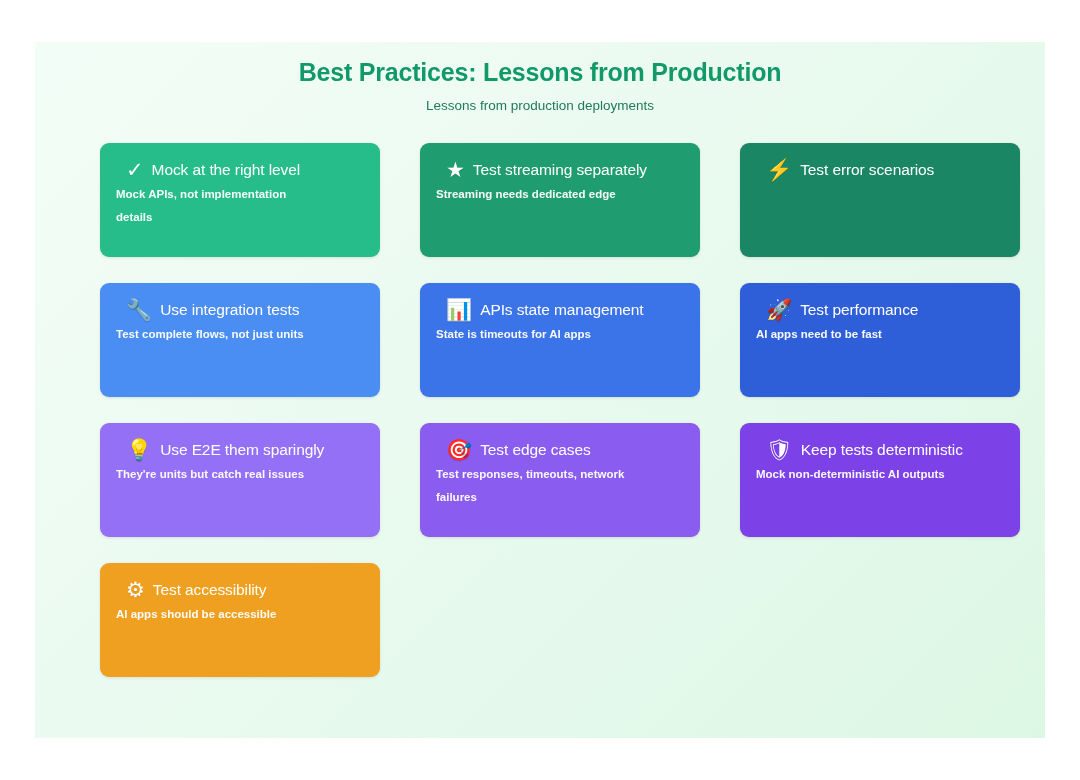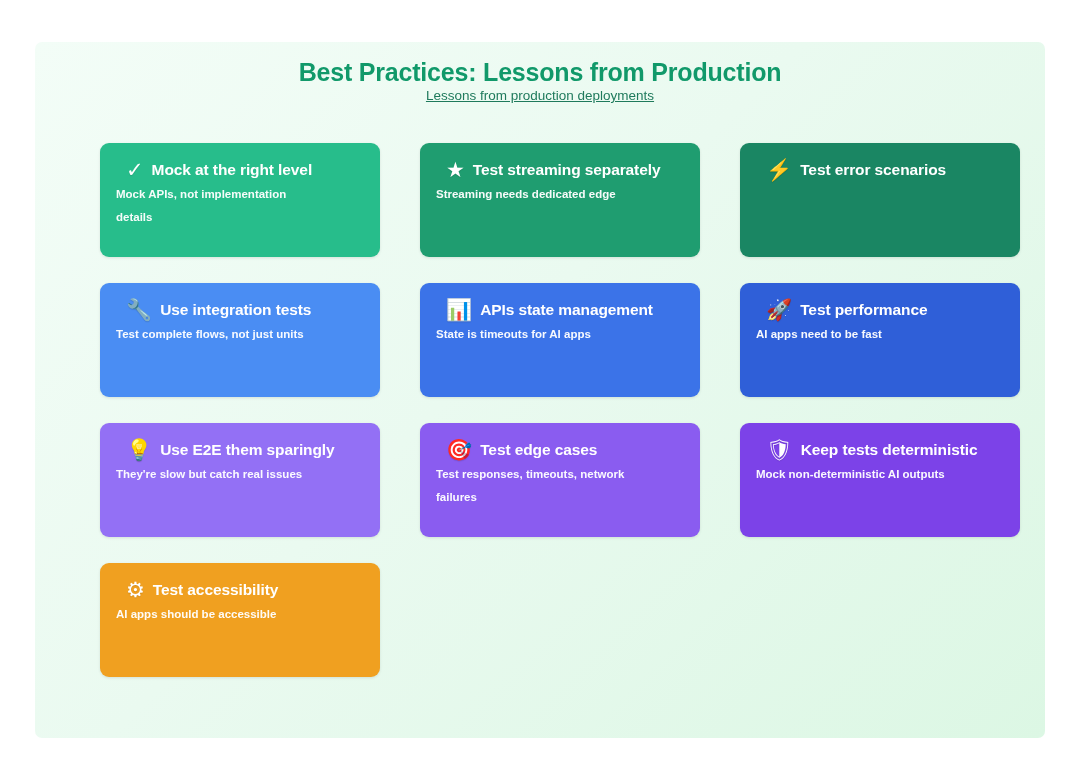--- a/index.html
+++ b/index.html
@@ -1,15 +1,15 @@
 <!DOCTYPE html>
 <html><head>
 <meta charset="utf-8">
 <style>
-  * { box-sizing: border-box; margin: 0; padding: 0; border-radius: 7px; }
+  * { box-sizing: border-box; margin: 0; padding: 0; }
 
   html, body {
     width: 1080px;
     height: 780px;
     background: #ffffff;
     font-family: "Liberation Sans", sans-serif;
     overflow: hidden;
   }
 
   #panel {
@@ -28,24 +28,24 @@
 
   #page-title {
     font-size: 25px;
     font-weight: bold;
     color: #11996a;
     letter-spacing: -0.2px;
     line-height: 30px;
   }
 
   #page-subtitle {
+    margin-top: 10px;
     font-size: 13.5px;
     color: #1f7a5c;
     line-height: 18px;
-    text-decoration: underline;
   }
 
   #card-grid {
     position: absolute;
     left: 65px;
     top: 101px;
     width: 920px;
     display: flex;
     flex-wrap: wrap;
     gap: 26px 40px;
@@ -72,21 +72,21 @@
     font-size: 21px;
     line-height: 26px;
     margin-left: 10px;
     margin-right: 8px;
     flex: none;
     text-shadow: 0 1px 1px rgba(0,0,0,0.12);
   }
 
   .card-title {
     font-size: 15.5px;
-    font-weight: bold;
+    font-weight: normal;
     line-height: 20px;
     letter-spacing: -0.1px;
     white-space: nowrap;
   }
 
   .card-desc {
     font-size: 11.5px;
     font-weight: bold;
     line-height: 23px;
     width: 200px;
@@ -143,21 +143,21 @@
           <span class="card-icon">🚀</span>
           <span class="card-title">Test performance</span>
         </div>
         <div class="card-desc">AI apps need to be fast</div>
       </div>
       <div class="card" style="background: rgb(147, 112, 245);">
         <div class="card-head">
           <span class="card-icon">💡</span>
           <span class="card-title">Use E2E them sparingly</span>
         </div>
-        <div class="card-desc">They're slow but catch real issues</div>
+        <div class="card-desc">They're units but catch real issues</div>
       </div>
       <div class="card" style="background: rgb(138, 92, 240);">
         <div class="card-head">
           <span class="card-icon">🎯</span>
           <span class="card-title">Test edge cases</span>
         </div>
         <div class="card-desc">Test responses, timeouts, network failures</div>
       </div>
       <div class="card" style="background: rgb(124, 66, 232);">
         <div class="card-head">

